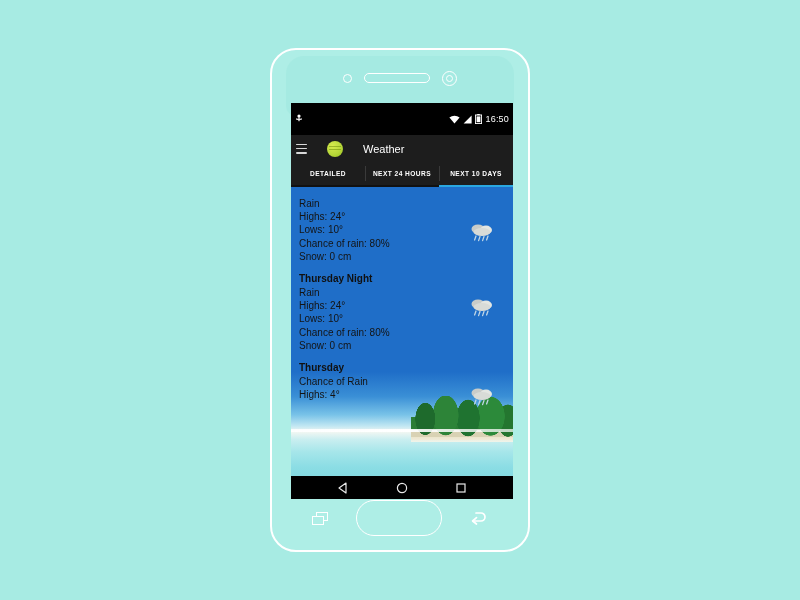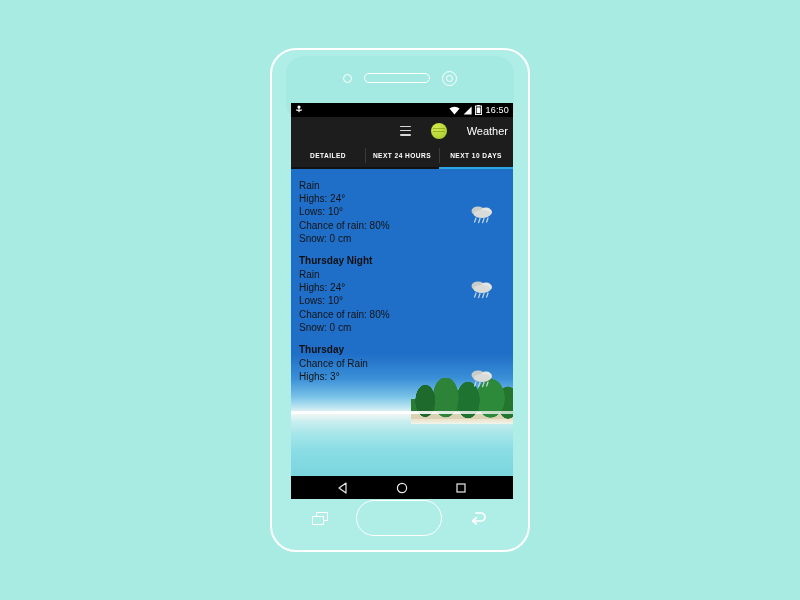--- a/index.html
+++ b/index.html
@@ -133,21 +133,21 @@
     top: 53px;
     width: 222px;
     height: 396px;
     background: #000;
     overflow: hidden;
     z-index: 3;
   }
 
   
   .status-bar {
-    height: 14px;
+    height: 32px;
     background: #000000;
     display: flex;
     align-items: center;
     padding: 0 4px;
     box-sizing: border-box;
     color: #ffffff;
   }
   .status-left { display: flex; align-items: center; gap: 3px; flex: 1; }
   .status-right { display: flex; align-items: center; gap: 3px; }
   .status-time {
@@ -160,21 +160,20 @@
 
   
   .action-bar {
     height: 27px;
     background: #1d1d1d;
     display: flex;
     align-items: center;
     padding: 0 5px;
     box-sizing: border-box;
     gap: 20px;
-    justify-content: flex-end;
   }
   .hamburger {
     width: 11px;
     height: 10px;
     display: flex;
     flex-direction: column;
     justify-content: space-between;
     flex: none;
   }
   .hamburger span {
@@ -461,21 +460,21 @@
               <line x1="16" y1="16.5" x2="14.6" y2="20.6"></line>
               <line x1="20" y1="16" x2="18.6" y2="20"></line>
             </g>
           </svg>
         </div>
 
         <div class="wcard">
           <div class="wcard-text">
             <div class="wc-day">Thursday</div>
             <div class="wc-line">Chance of Rain</div>
-            <div class="wc-line">Highs: 3°</div>
+            <div class="wc-line">Highs: 4°</div>
           </div>
           <svg class="wc-icon" viewBox="0 0 28 24">
             <ellipse cx="10" cy="9" rx="6.5" ry="4.6" fill="#c9ccc9"></ellipse>
             <ellipse cx="18" cy="10" rx="6" ry="4.4" fill="#e3e6e2"></ellipse>
             <ellipse cx="14" cy="12" rx="8.5" ry="4" fill="#d8dbd7"></ellipse>
             <g stroke="#bfd6e6" stroke-width="1.3" stroke-linecap="round">
               <line x1="8" y1="16" x2="6.6" y2="20"></line>
               <line x1="12" y1="16.5" x2="10.6" y2="20.6"></line>
               <line x1="16" y1="16.5" x2="14.6" y2="20.6"></line>
               <line x1="20" y1="16" x2="18.6" y2="20"></line>

